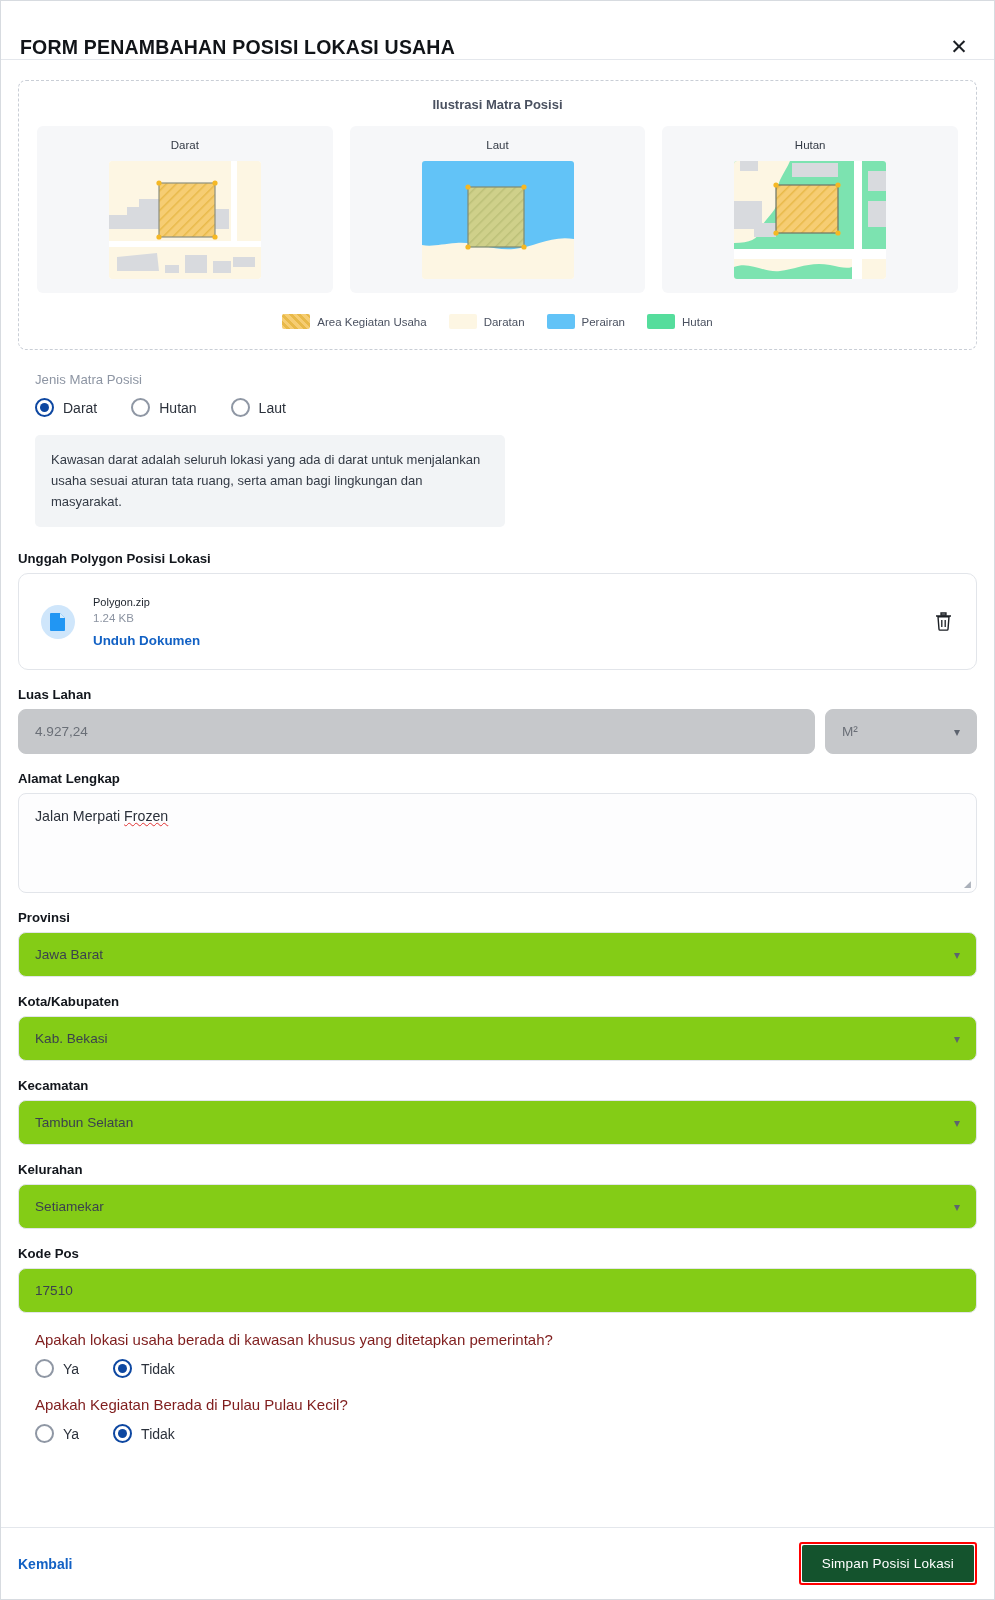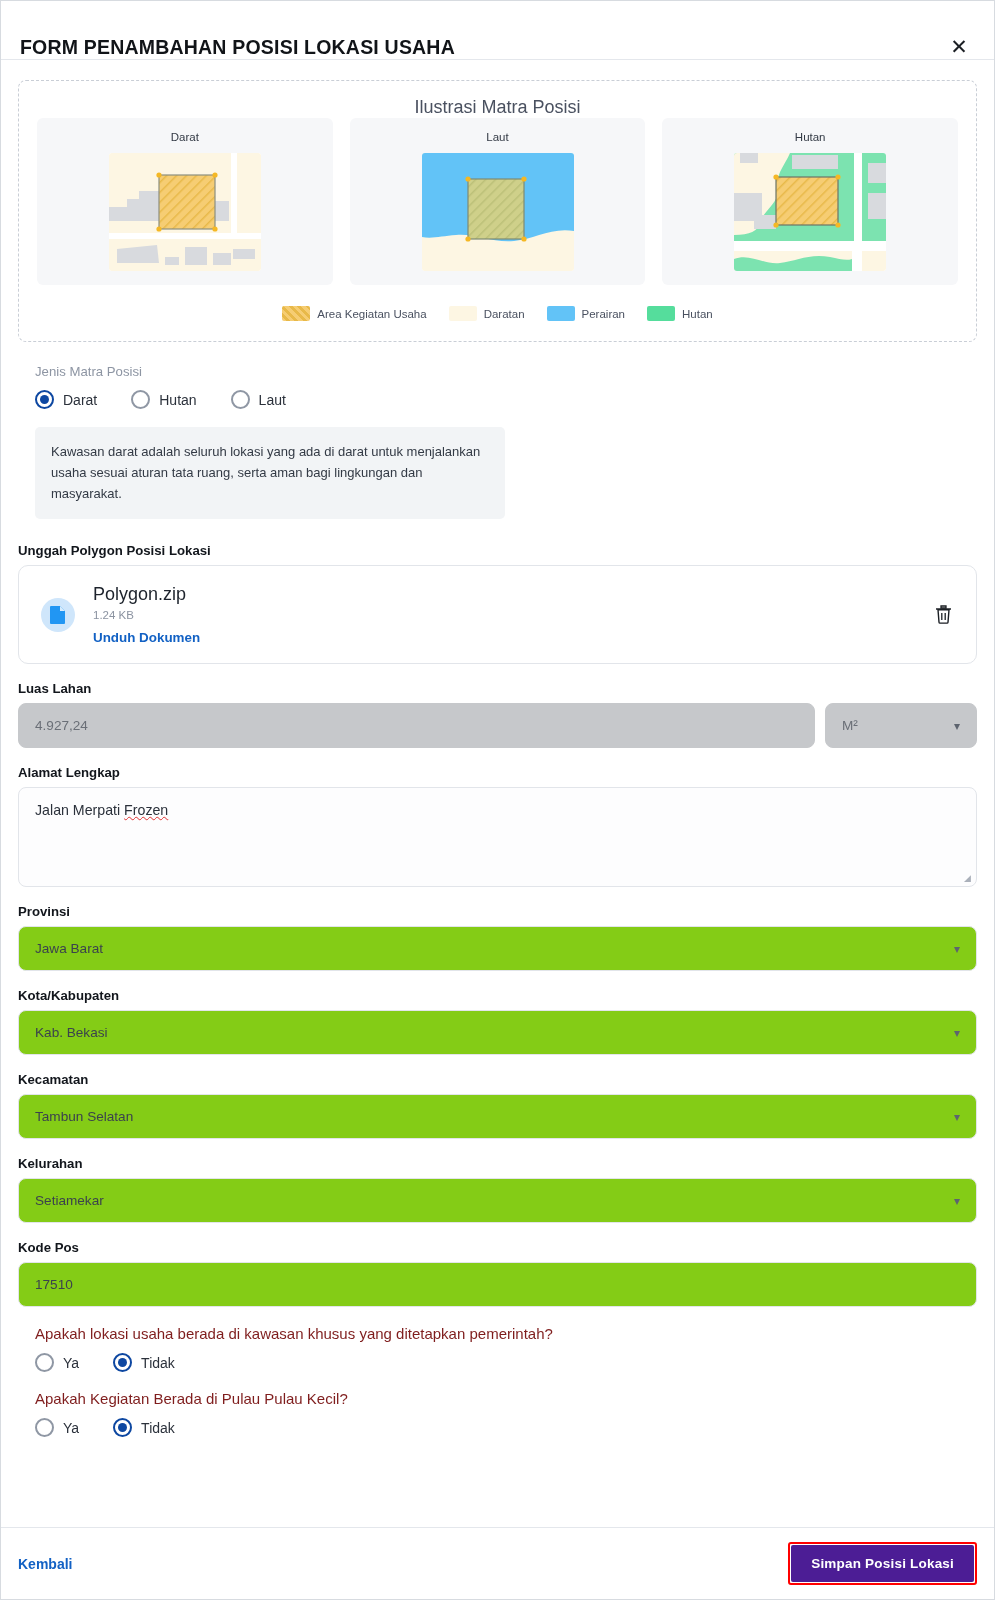--- a/index.html
+++ b/index.html
@@ -53,22 +53,24 @@
 
   
   .illus-panel {
     border: 1px dashed #c9ced6;
     border-radius: 8px;
     padding: 16px 18px 20px 18px;
     margin-bottom: 22px;
   }
   .illus-caption {
     text-align: center;
-    font-size: 18px;
+    font-size: 13px;
     color: #4a5160;
+    margin-bottom: 14px;
+    font-weight: bold;
   }
   .illus-row {
     display: flex;
     gap: 17px;
   }
   .illus-card {
     flex: 1;
     background: #f6f7f9;
     border-radius: 6px;
     padding: 13px 10px 14px 10px;
@@ -184,21 +186,21 @@
   .file-icon-wrap {
     width: 34px; height: 34px;
     border-radius: 50%;
     background: #cfe6fb;
     display: flex; align-items: center; justify-content: center;
     flex: 0 0 auto;
     margin-right: 18px;
   }
   .file-meta { flex: 1; }
   .file-name {
-    font-size: 18px;
+    font-size: 11px;
     color: #1d232c;
     margin-bottom: 4px;
   }
   .file-size {
     font-size: 11.5px;
     color: #8b93a1;
     margin-bottom: 9px;
   }
   .file-link {
     font-size: 13.4px;
@@ -296,24 +298,24 @@
     font-weight: bold;
     color: #1261c4;
     cursor: pointer;
   }
   .save-btn-wrap {
     border: 2px solid #ff0000;
     border-radius: 3px;
     padding: 1px;
   }
   .save-btn {
-    background: #4c1d95;
+    background: #14532d;
     color: #fff;
     font-size: 13.5px;
-    font-weight: bold;
+    font-weight: normal;
     border: none;
     border-radius: 2px;
     padding: 11px 20px;
     cursor: pointer;
     font-family: "Liberation Sans", sans-serif;
     letter-spacing: .2px;
   }
 </style>
 </head>
 <body>

